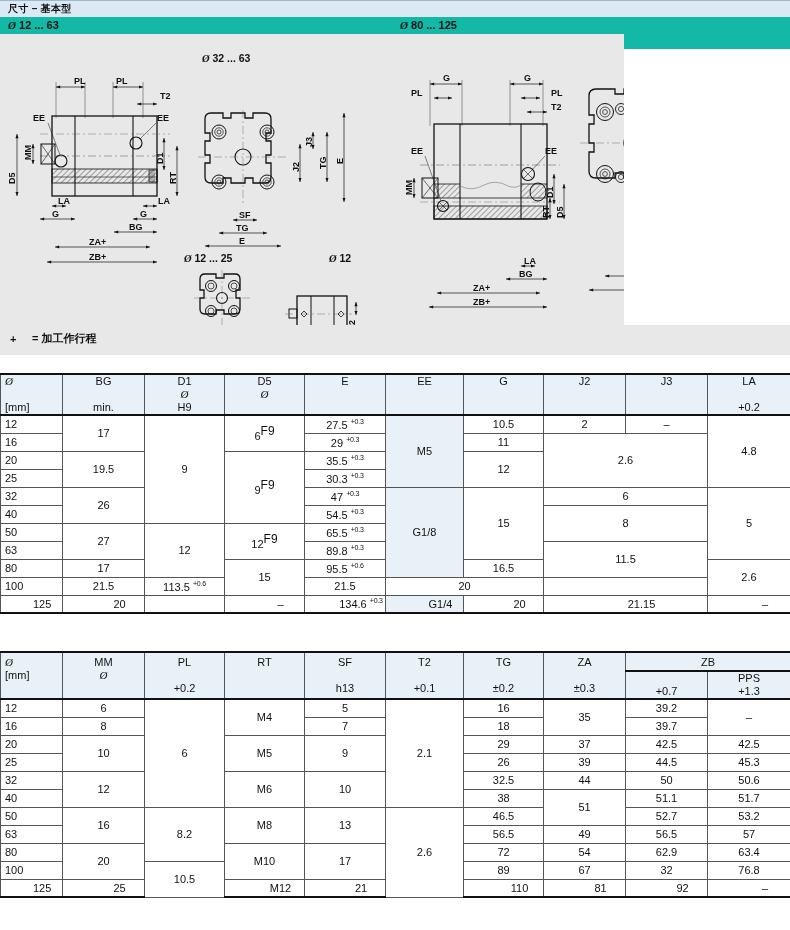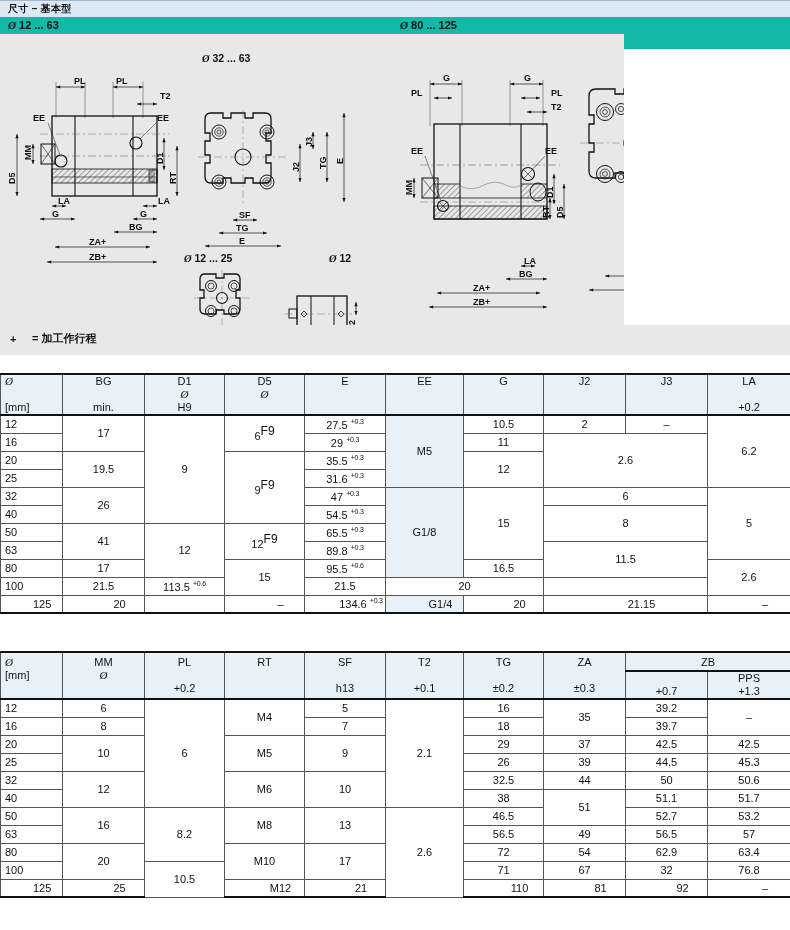--- a/index.html
+++ b/index.html
@@ -512,62 +512,62 @@
     <tr>
       <td class="first">12</td>
       <td rowspan="2">17</td>
       <td rowspan="6">9</td>
       <td rowspan="2"><span>6</span><sup class="fit">F9</sup></td>
       <td><span>27.5</span> <sup class="tol">+0.3</sup></td>
       <td rowspan="4" class="tint">M5</td>
       <td>10.5</td>
       <td>2</td>
       <td>–</td>
-      <td rowspan="4">6.2</td>
+      <td rowspan="4">4.8</td>
     </tr>
 
     <tr>
       <td class="first">16</td>
       <td><span>29</span> <sup class="tol">+0.3</sup></td>
       <td>11</td>
       <td rowspan="3" colspan="2">2.6</td>
     </tr>
 
     <tr>
       <td class="first">20</td>
       <td rowspan="2">19.5</td>
       <td rowspan="4"><span>9</span><sup class="fit">F9</sup></td>
       <td><span>35.5</span> <sup class="tol">+0.3</sup></td>
       <td rowspan="2">12</td>
     </tr>
 
     <tr>
       <td class="first">25</td>
-      <td><span>31.6</span> <sup class="tol">+0.3</sup></td>
+      <td><span>30.3</span> <sup class="tol">+0.3</sup></td>
     </tr>
 
     <tr>
       <td class="first">32</td>
       <td rowspan="2">26</td>
       <td><span>47</span> <sup class="tol">+0.3</sup></td>
       <td rowspan="5" class="tint">G1/8</td>
       <td rowspan="4">15</td>
       <td colspan="2">6</td>
       <td rowspan="4">5</td>
     </tr>
 
     <tr>
       <td class="first">40</td>
       <td><span>54.5</span> <sup class="tol">+0.3</sup></td>
       <td rowspan="2" colspan="2">8</td>
     </tr>
 
     <tr>
       <td class="first">50</td>
-      <td rowspan="2">41</td>
+      <td rowspan="2">27</td>
       <td rowspan="3">12</td>
       <td rowspan="2"><span>12</span><sup class="fit">F9</sup></td>
       <td><span>65.5</span> <sup class="tol">+0.3</sup></td>
     </tr>
 
     <tr>
       <td class="first">63</td>
       <td><span>89.8</span> <sup class="tol">+0.3</sup></td>
       <td rowspan="2" colspan="2">11.5</td>
     </tr>
@@ -778,21 +778,21 @@
       <td rowspan="2">17</td>
       <td>72</td>
       <td>54</td>
       <td>62.9</td>
       <td>63.4</td>
     </tr>
 
     <tr>
       <td class="first">100</td>
       <td rowspan="2">10.5</td>
-      <td>71</td>
+      <td>89</td>
       <td>67</td>
       <td>32</td>
       <td>76.8</td>
     </tr>
 
     <tr>
       <td class="first">125</td>
       <td>25</td>
       <td>M12</td>
       <td>21</td>

